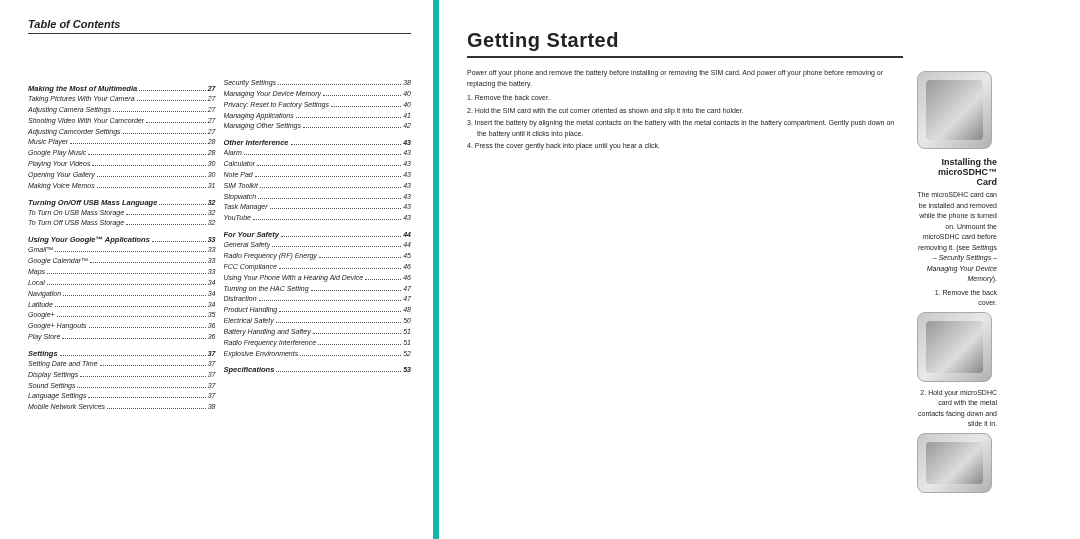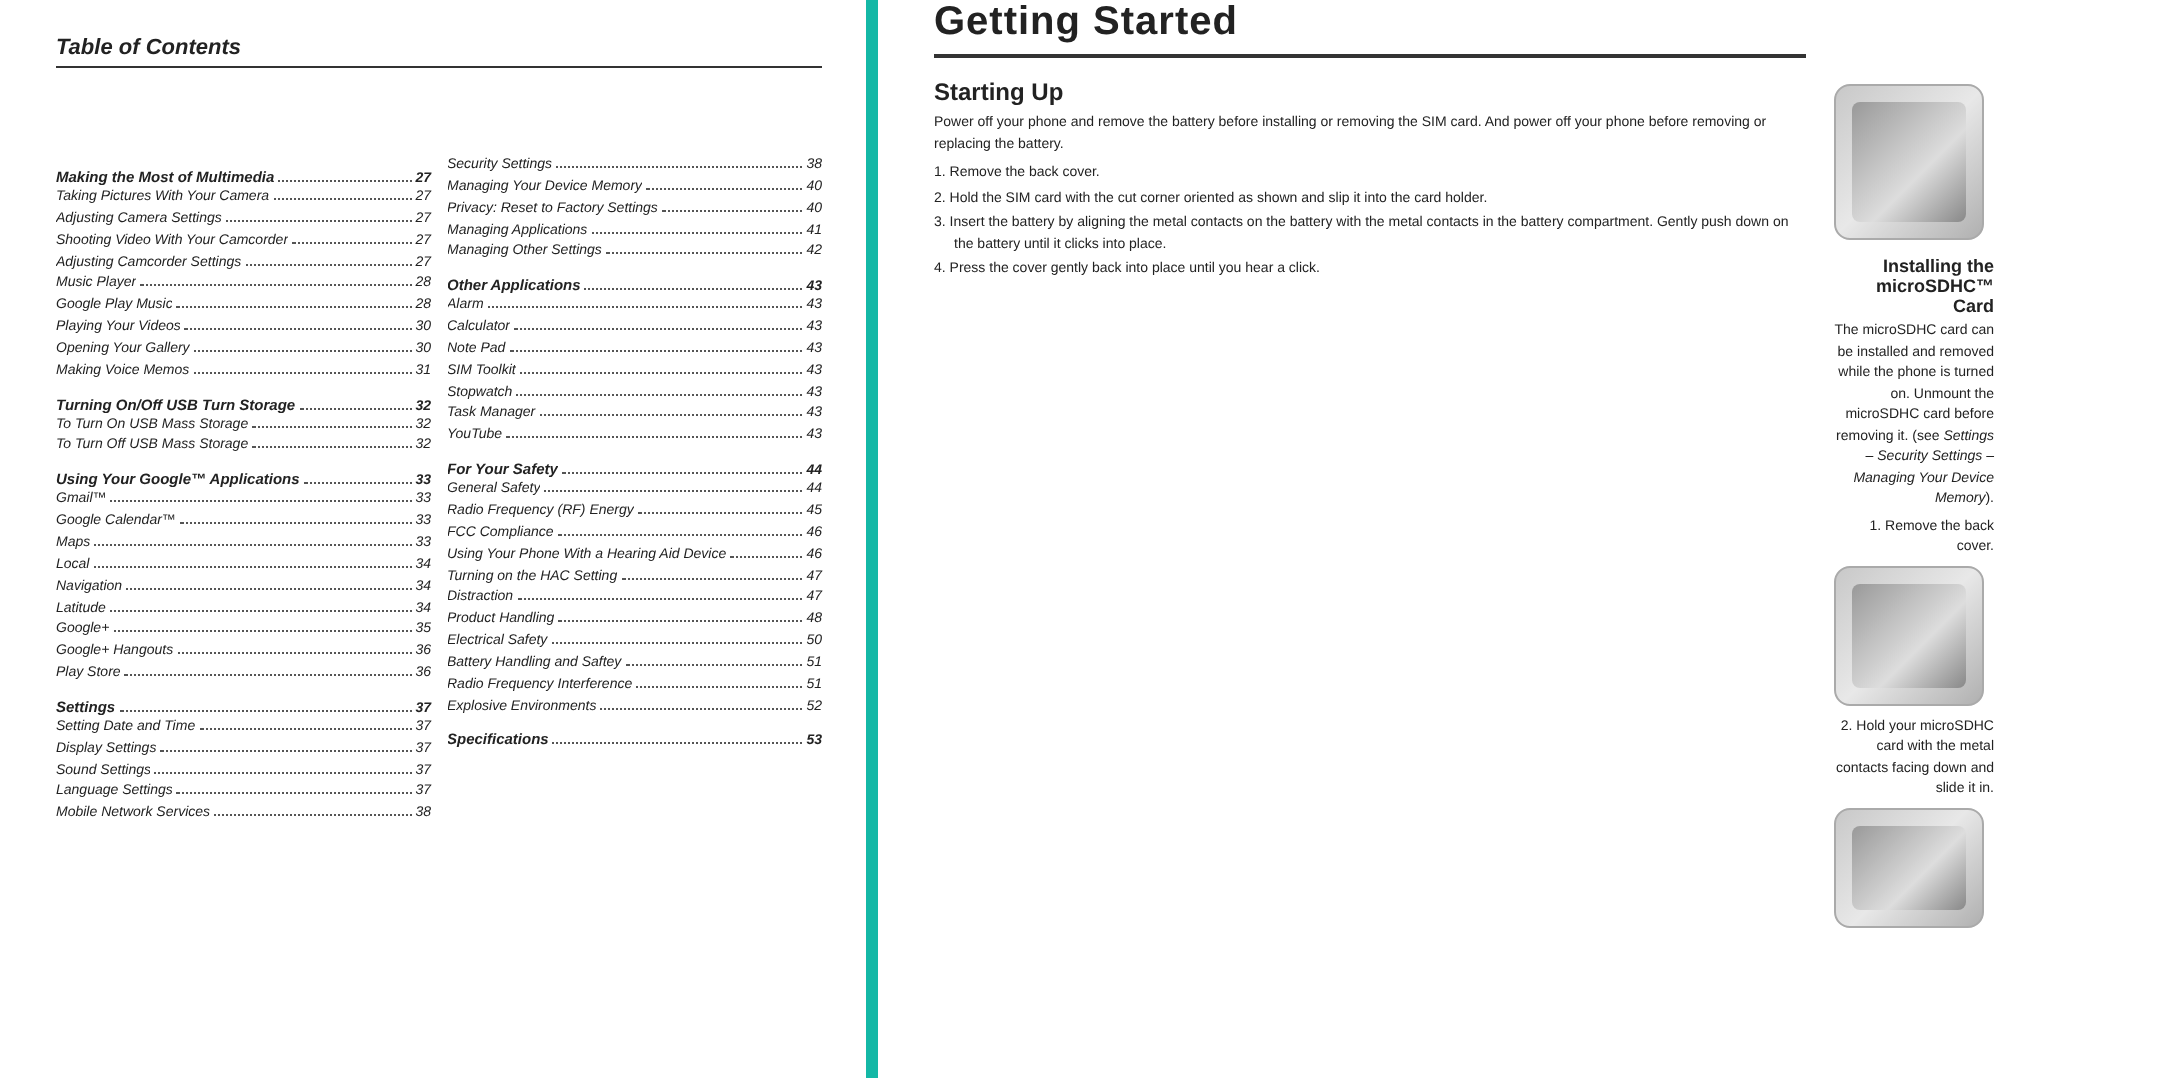--- a/index.html
+++ b/index.html
@@ -15,21 +15,21 @@
     }
     .page-left {
       width: 439px;
       padding: 18px 22px 18px 28px;
       border-right: 6px solid #14b8a6;
       flex-shrink: 0;
       font-style: italic;
     }
     .page-right {
       width: 580px;
-      padding: 0 22px 18px 28px;
+      padding: 29px 22px 18px 28px;
       display: flex;
       gap: 14px;
     }
     .toc-title {
       font-size: 11px;
       font-weight: bold;
       border-bottom: 1.5px solid #333;
       padding-bottom: 3px;
       margin-bottom: 8px;
     }
@@ -203,21 +203,21 @@
           <span class="toc-entry-label">Opening Your Gallery</span>
           <span class="toc-dots"></span>
           <span class="toc-num">30</span>
         </div>
         <div class="toc-entry">
           <span class="toc-entry-label">Making Voice Memos</span>
           <span class="toc-dots"></span>
           <span class="toc-num">31</span>
         </div>
         <div class="section-header-row">
-          <span class="toc-entry-label">Turning On/Off USB Turn Storage</span>
+          <span class="toc-entry-label">Turning On/Off USB Mass Language</span>
           <span class="toc-dots"></span>
           <span class="toc-num">32</span>
         </div>
         <div class="toc-entry">
           <span class="toc-entry-label">To Turn On USB Mass Storage</span>
           <span class="toc-dots"></span>
           <span class="toc-num">32</span>
         </div>
         <div class="toc-entry">
           <span class="toc-entry-label">To Turn Off USB Mass Storage</span>
@@ -326,21 +326,21 @@
           <span class="toc-entry-label">Managing Applications</span>
           <span class="toc-dots"></span>
           <span class="toc-num">41</span>
         </div>
         <div class="toc-entry">
           <span class="toc-entry-label">Managing Other Settings</span>
           <span class="toc-dots"></span>
           <span class="toc-num">42</span>
         </div>
         <div class="section-header-row">
-          <span class="toc-entry-label">Other Applications</span>
+          <span class="toc-entry-label">Other Interference</span>
           <span class="toc-dots"></span>
           <span class="toc-num">43</span>
         </div>
         <div class="toc-entry">
           <span class="toc-entry-label">Alarm</span>
           <span class="toc-dots"></span>
           <span class="toc-num">43</span>
         </div>
         <div class="toc-entry">
           <span class="toc-entry-label">Calculator</span>
@@ -437,21 +437,20 @@
           <span class="toc-dots"></span>
           <span class="toc-num">53</span>
         </div>
       </div>
   </div>
 </div>
 
 <div class="page-right">
   <div class="content-main">
     <div class="getting-started-title">Getting Started</div>
-    <div class="section-h2">Starting Up</div>
     <div class="body-text">Power off your phone and remove the battery before installing or removing the SIM card. And power off your phone before removing or replacing the battery.</div>
     <div id="steps-container">
         <div class="step">1.  Remove the back cover.</div>
         <div class="step">2.  Hold the SIM card with the cut corner oriented as shown and slip it into the card holder.</div>
         <div class="step">3.  Insert the battery by aligning the metal contacts on the battery with the metal contacts in the battery compartment. Gently push down on the battery until it clicks into place.</div>
         <div class="step">4.  Press the cover gently back into place until you hear a click.</div>
       </div>
   </div>
   <div class="images-col">
 

